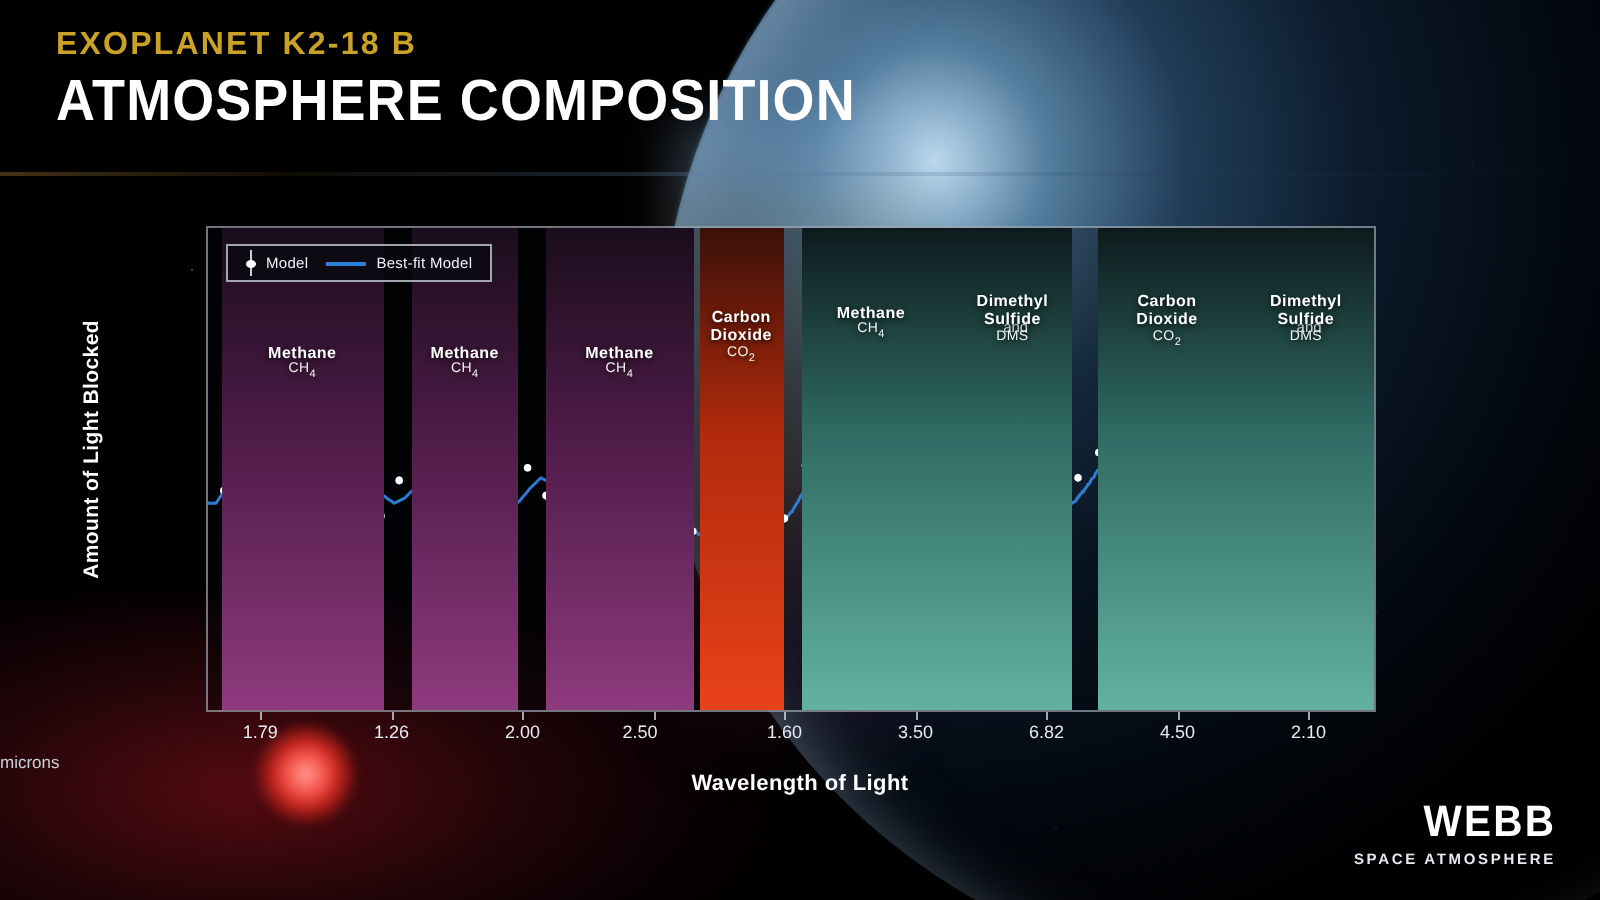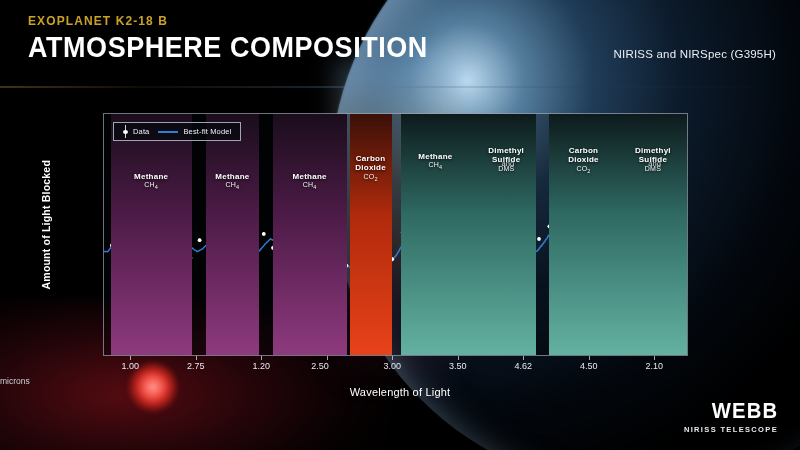--- a/index.html
+++ b/index.html
@@ -64,21 +64,21 @@
   
   .header-sep {
     position:absolute; left:0; top:86px; width:800px; height:2px;
     background:linear-gradient(90deg, rgba(120,90,40,.55) 0%, rgba(60,44,20,.25) 18%,
       rgba(90,130,170,.30) 44%, rgba(40,60,90,.15) 70%, rgba(0,0,0,0) 100%);
   }
 
   
   .header { position:absolute; left:28px; top:14px; }
   .eyebrow {
-    color:#c9a227; font-size:12px; letter-spacing:1.1px; font-weight:700;
+    color:#c9a227; font-size:16px; letter-spacing:1.1px; font-weight:700;
     text-transform:uppercase; font-stretch:condensed;
   }
   .title {
     color:#fff; font-size:29px; line-height:1.06; letter-spacing:.6px;
     font-weight:700; text-transform:uppercase; margin-top:4px;
     font-stretch:condensed; transform:scaleX(.93); transform-origin:left center;
   }
   .instruments {
     position:absolute; right:24px; top:48px;
     color:#e9eef4; font-size:11.5px; letter-spacing:.2px;
@@ -105,21 +105,21 @@
   }
   .xtick-label {
     position:absolute; top:361px; width:40px; margin-left:-20px; text-align:center;
     color:#e6eaf1; font-size:9px;
   }
   .xtick-mark {
     position:absolute; top:356px; width:1px; height:4px; background:rgba(215,222,234,.75);
   }
   .x-axis-title {
     position:absolute; left:0; right:0; top:386px; text-align:center;
-    color:#fff; font-size:11px; font-weight:400; letter-spacing:.2px;
+    color:#fff; font-size:11px; font-weight:700; letter-spacing:.2px;
   }
   .x-axis-sub {
     position:absolute; left:0; right:0; top:376px; text-align:left;
     color:#c9d1dc; font-size:8.5px;
   }
 
   
   .legend {
     position:absolute; left:9px; top:8px; height:19px;
     border:1px solid rgba(210,218,230,.75);
@@ -174,38 +174,37 @@
   <div class="planet"></div>
   <div class="planet-limb"></div>
   <div class="spectral-glow"></div>
   <div class="star-red"></div>
   <div class="header-sep"></div>
 
   <div class="header">
     <div class="eyebrow">Exoplanet K2-18 b</div>
     <div class="title">ATMOSPHERE COMPOSITION</div>
   </div>
-  <div class="instruments">NIRISS and NIRSpec (G395H)</div>
 
   <div id="y-axis-title" class="y-axis-title">Amount of Light Blocked</div>
   <div id="y-ticks"></div>
   <div id="x-ticks">
-      <div class="xtick-label" style="left: 130.202px;">1.00</div>
+      <div class="xtick-label" style="left: 130.202px;">1.79</div>
       <div class="xtick-mark" style="left: 130.202px;"></div>
-      <div class="xtick-label" style="left: 195.708px;">2.75</div>
+      <div class="xtick-label" style="left: 195.708px;">1.26</div>
       <div class="xtick-mark" style="left: 195.708px;"></div>
-      <div class="xtick-label" style="left: 261.213px;">1.20</div>
+      <div class="xtick-label" style="left: 261.213px;">2.00</div>
       <div class="xtick-mark" style="left: 261.213px;"></div>
       <div class="xtick-label" style="left: 320px;">2.50</div>
       <div class="xtick-mark" style="left: 326.719px;"></div>
-      <div class="xtick-label" style="left: 392.225px;">3.00</div>
+      <div class="xtick-label" style="left: 392.225px;">1.60</div>
       <div class="xtick-mark" style="left: 392.225px;"></div>
       <div class="xtick-label" style="left: 457.73px;">3.50</div>
       <div class="xtick-mark" style="left: 457.73px;"></div>
-      <div class="xtick-label" style="left: 523.236px;">4.62</div>
+      <div class="xtick-label" style="left: 523.236px;">6.82</div>
       <div class="xtick-mark" style="left: 523.236px;"></div>
       <div class="xtick-label" style="left: 588.742px;">4.50</div>
       <div class="xtick-mark" style="left: 588.742px;"></div>
       <div class="xtick-label" style="left: 654.247px;">2.10</div>
       <div class="xtick-mark" style="left: 654.247px;"></div>
     </div>
 
   <div class="chart-frame">
     <div class="plot-inner">
       <div id="bands">
@@ -373,29 +372,29 @@
           <div class="annot" style="left: 513.937px; width: 70px; top: 32px;">
             <div>Dimethyl<br>Sulfide</div>
             <div class="formula">DMS</div>
           </div>
         </div>
     </div>
 
     <div class="legend">
       <div class="legend-item">
         <span class="lg-data"></span>
-        <span class="legend-label">Data</span>
+        <span class="legend-label">Model</span>
       </div>
       <div class="legend-item">
         <span class="lg-line"></span>
         <span class="legend-label">Best-fit Model</span>
       </div>
     </div>
   </div>
 
   <div class="x-axis-title">Wavelength of Light</div>
   <div class="x-axis-sub">microns</div>
 
   <div class="webb-logo">
     <div class="webb-mark">WEBB</div>
-    <div class="webb-sub">NIRISS TELESCOPE</div>
+    <div class="webb-sub">SPACE ATMOSPHERE</div>
   </div>
 </div>
 
 </body></html>

